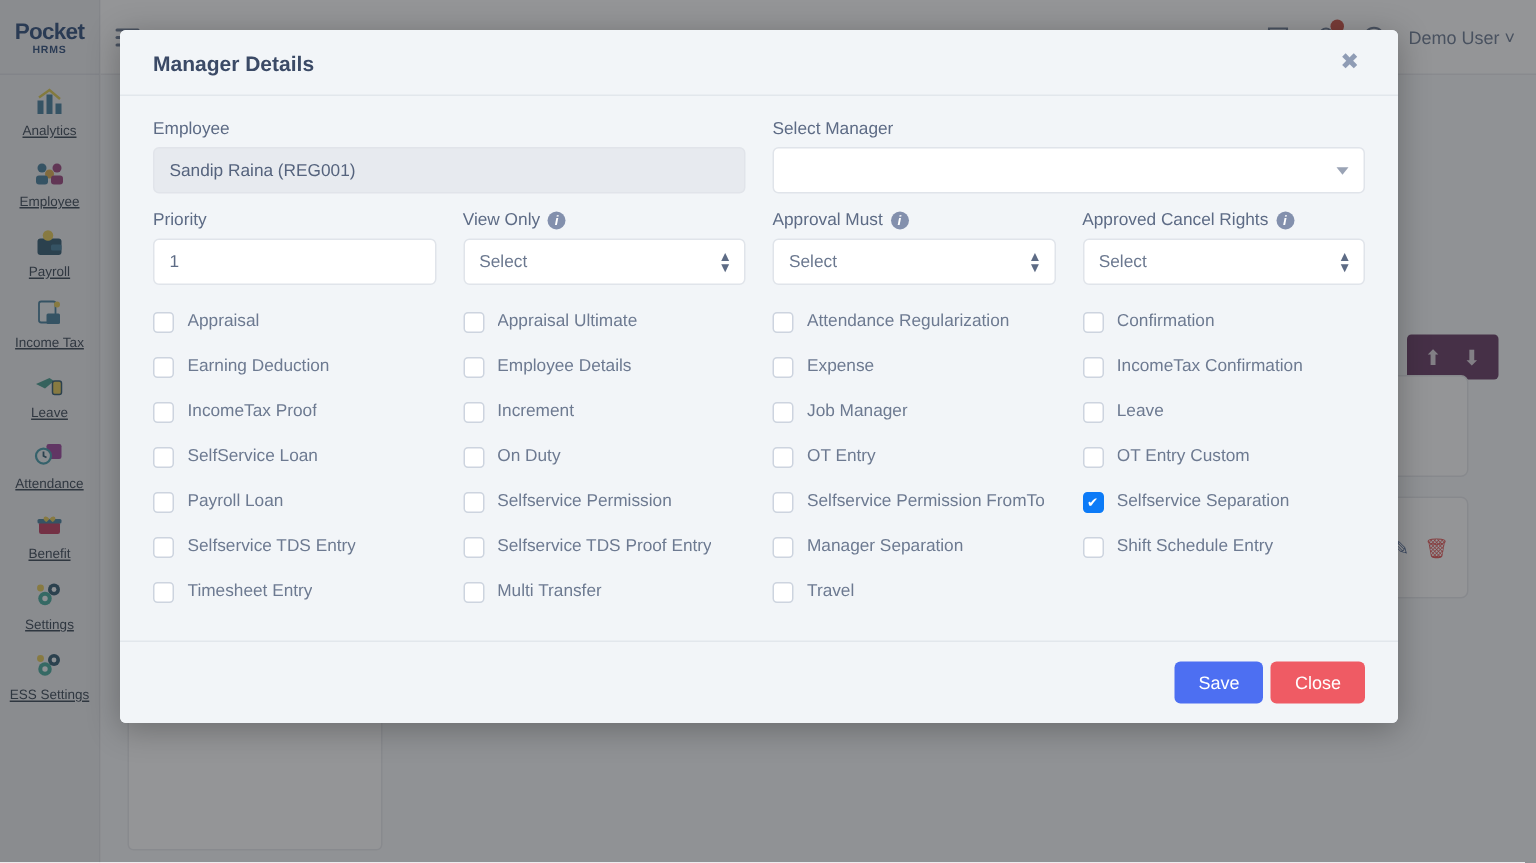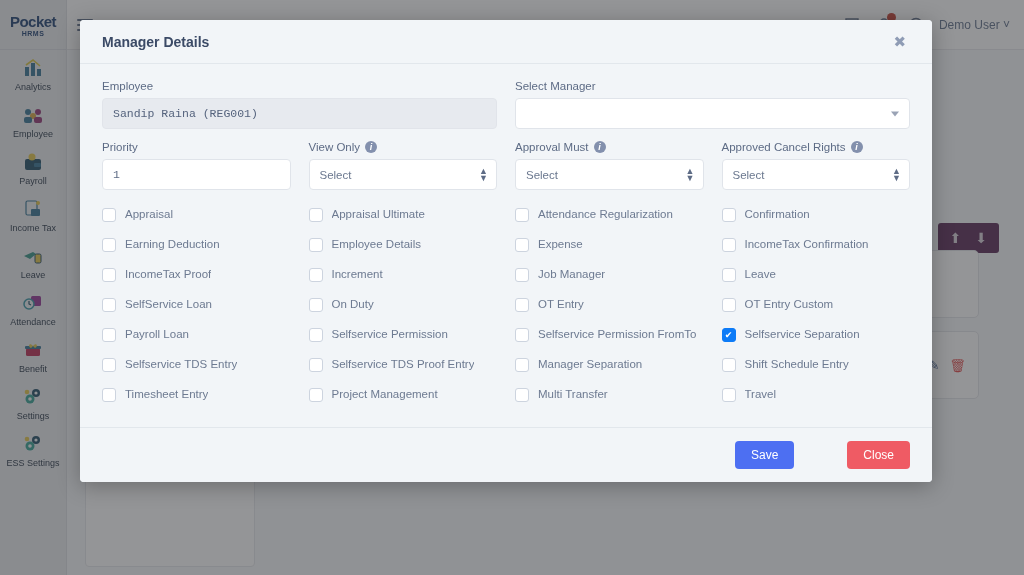--- a/index.html
+++ b/index.html
@@ -46,21 +46,21 @@
     padding: 7px 2px 5px 2px;
     cursor: pointer;
   }
   .nav-ico {
     width: 22px; height: 22px;
     display: flex; align-items: center; justify-content: center;
     margin-bottom: 3px;
   }
   .nav-label {
     font-size: 9px; color: #21303f; text-align: center;
-    line-height: 10px; font-weight: 500;
+    line-height: 10px; font-weight: 500; text-decoration: underline;
   }
 
   .topbar {
     position: absolute; left: 67px; top: 0; right: 0; height: 50px;
     background: #ffffff;
     border-bottom: 1px solid #e6e7eb;
     display: flex; align-items: center;
   }
   .hamburger { margin-left: 10px; width: 16px; cursor: pointer; }
   .hamburger span {
@@ -159,21 +159,21 @@
     gap: 5px; padding: 0 22px;
     background: #f2f5f8;
   }
   .btn {
     border: none; border-radius: 4px;
     font-size: 12px; color: #ffffff;
     padding: 7px 16px; cursor: pointer;
     font-family: "Liberation Sans", sans-serif;
   }
   .btn-save { background: #4d6ff2; }
-  .btn-close { background: #ef5b64; margin-left: 48px; }
+  .btn-close { background: #ef5b64; }
 
   
   .row2 { display: flex; gap: 18px; }
   .fld { flex: 1 1 0; min-width: 0; margin-bottom: 12px; }
   .fld-q { display: flex; gap: 18px; }
   .fld-q > .fld { flex: 1 1 0; }
   .lbl {
     font-size: 11.5px; color: #5d6b85; margin-bottom: 6px;
     display: flex; align-items: center; gap: 5px;
   }
@@ -182,21 +182,21 @@
     width: 12px; height: 12px; border-radius: 50%;
     background: #8390ad; color: #ffffff;
     font-size: 9px; font-weight: bold; font-style: italic;
     line-height: 12px;
   }
   .inp {
     width: 100%; height: 31px;
     border: 1px solid #e0e4ea; border-radius: 4px;
     background: #ffffff; color: #5d6b85;
     font-size: 11.5px; padding: 0 10px;
-    font-family: Liberation Mono, monospace;
+    font-family: Liberation Sans, sans-serif;
     outline: none;
   }
   .inp.readonly { background: #e7eaef; border-color: #e1e4ea; color: #55637d; }
   .sel-wrap { position: relative; }
   .sel {
     width: 100%; height: 31px;
     border: 1px solid #e0e4ea; border-radius: 4px;
     background: #ffffff; color: #6b788f;
     font-size: 11.5px; padding: 0 26px 0 10px;
     appearance: none; -webkit-appearance: none;
@@ -604,24 +604,20 @@
           <div class="cb-item">
             <div class="cb-box"></div>
             <span class="cb-label">Shift Schedule Entry</span>
           </div>
           <div class="cb-item">
             <div class="cb-box"></div>
             <span class="cb-label">Timesheet Entry</span>
           </div>
           <div class="cb-item">
             <div class="cb-box"></div>
-            <span class="cb-label">Project Management</span>
-          </div>
-          <div class="cb-item">
-            <div class="cb-box"></div>
             <span class="cb-label">Multi Transfer</span>
           </div>
           <div class="cb-item">
             <div class="cb-box"></div>
             <span class="cb-label">Travel</span>
           </div>
         </div>
     </div>
 
     <div class="modal-footer">

